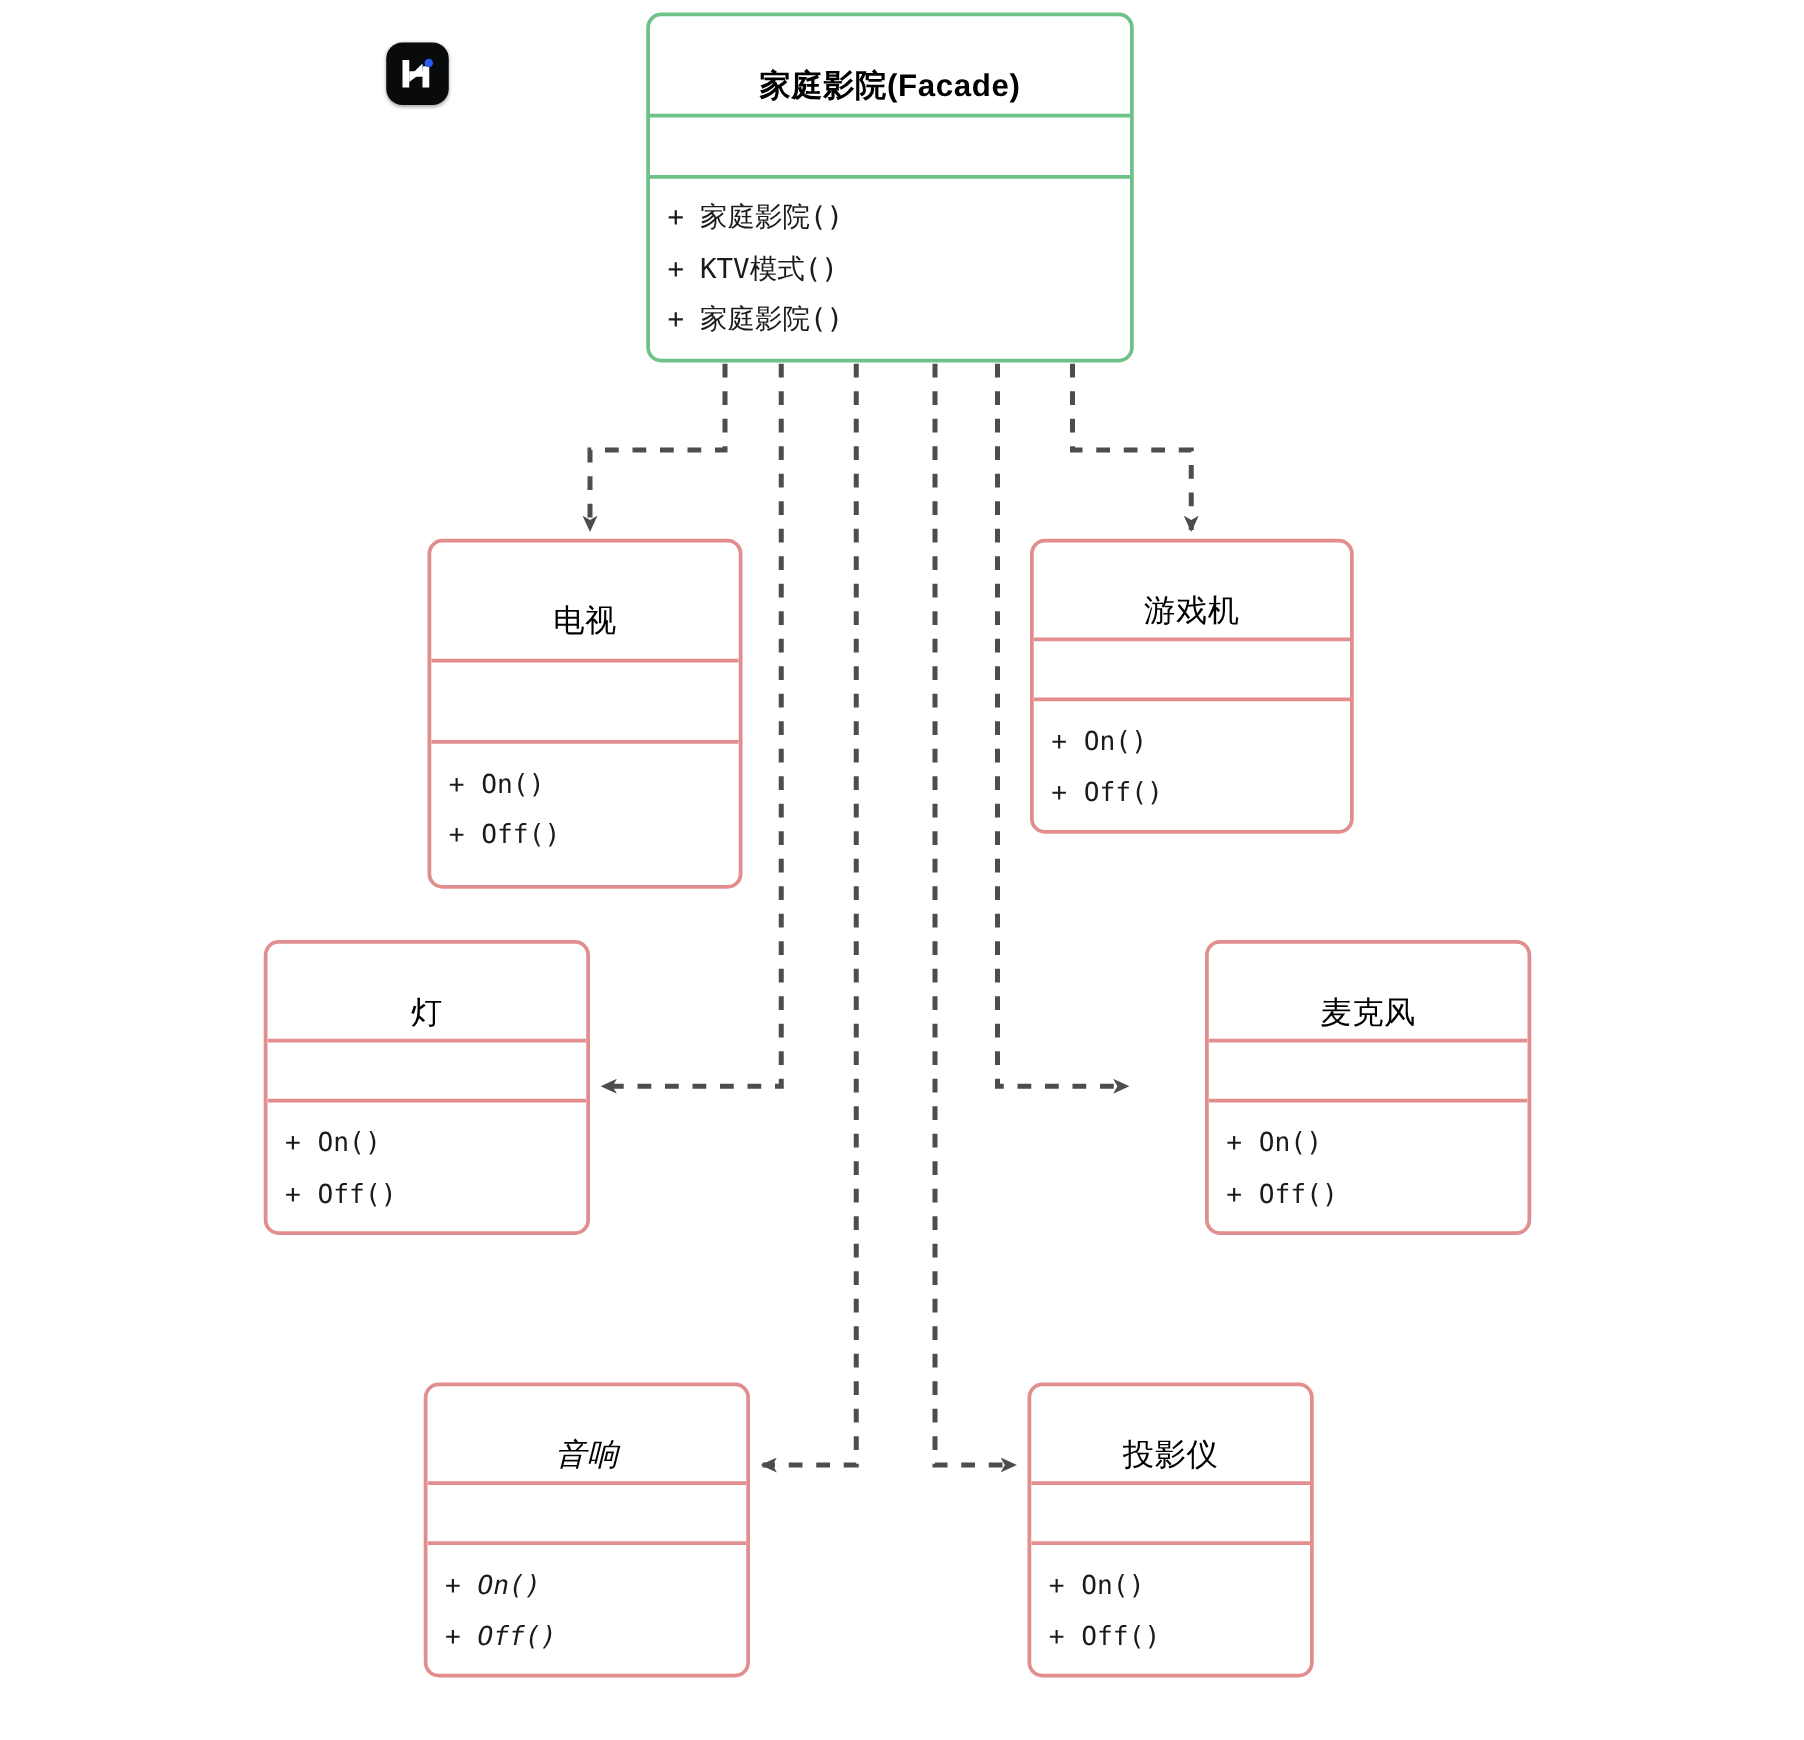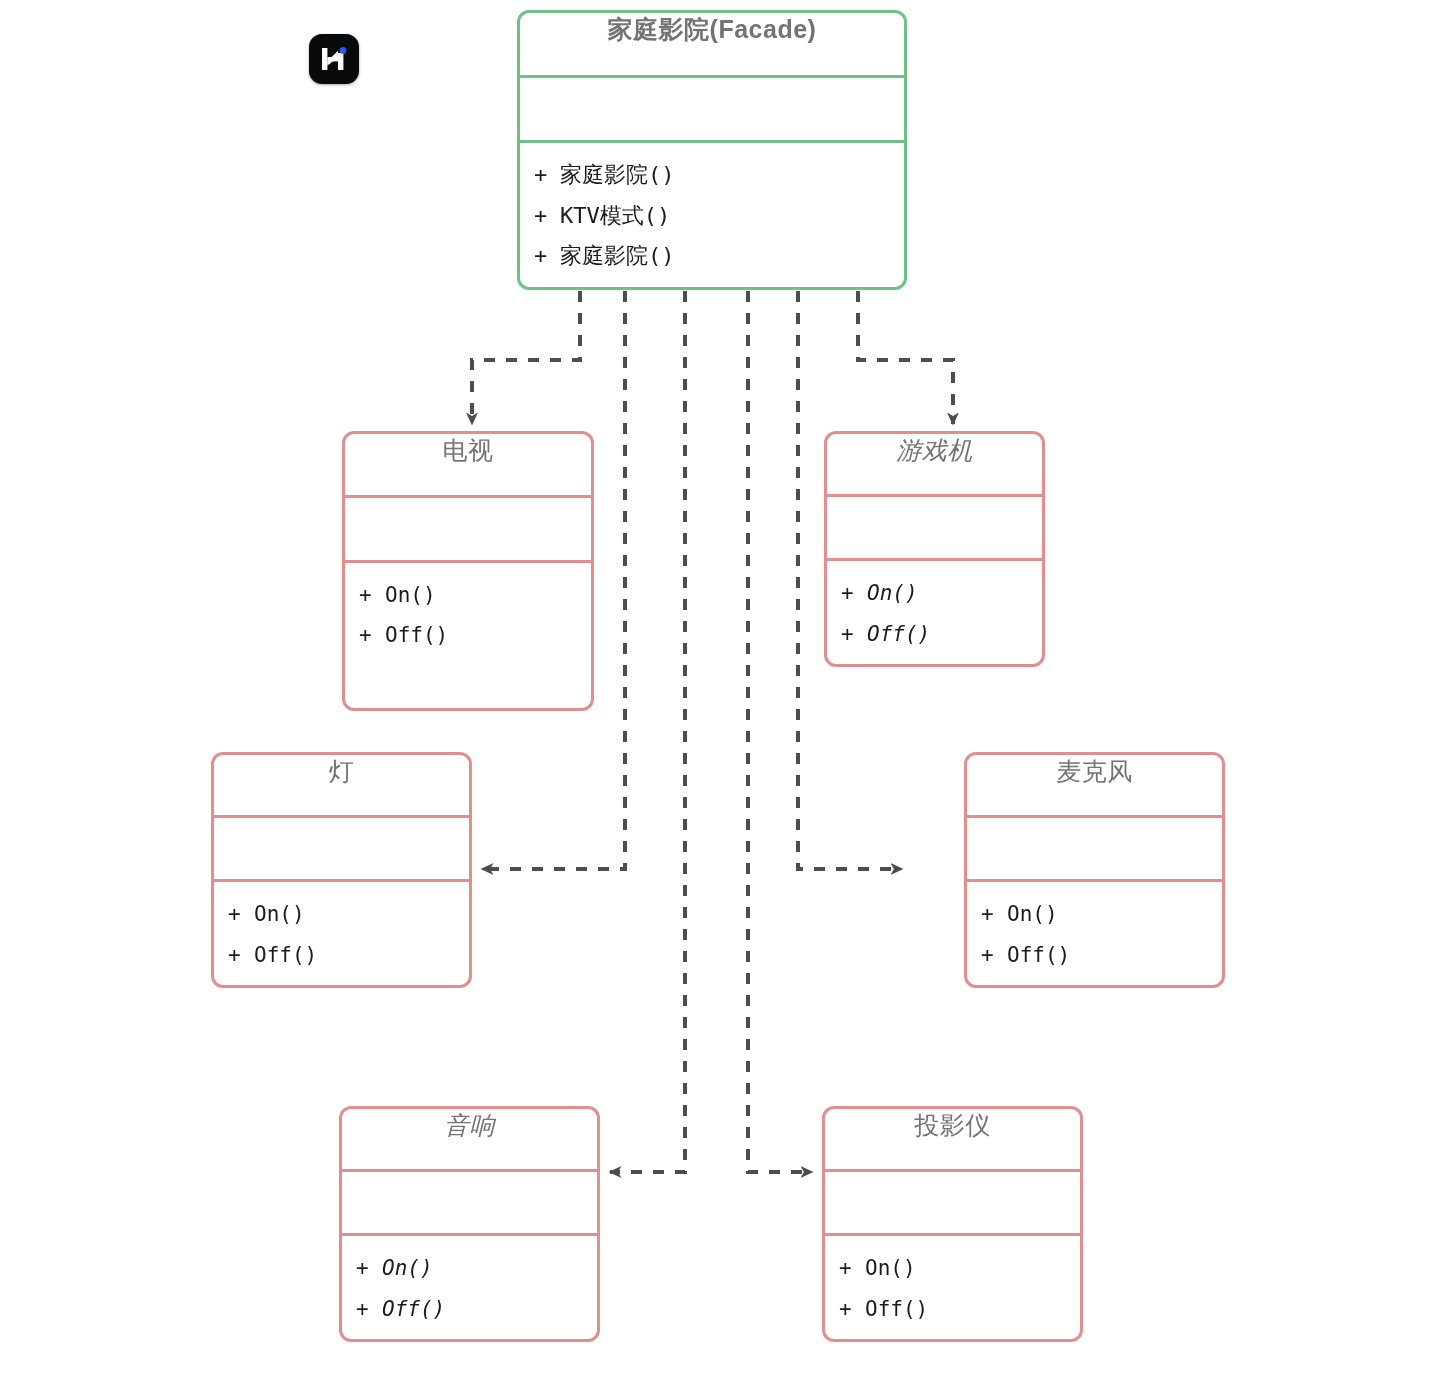--- a/index.html
+++ b/index.html
@@ -53,25 +53,26 @@
   .uml.facade { border-color: #6fc187; }
   .uml .sec {
     box-sizing: border-box;
     position: relative;
   }
   .uml .sec + .sec { border-top: 3px solid #e28e8e; }
   .uml.facade .sec + .sec { border-top: 3px solid #6fc187; }
 
   .sec-name {
     display: flex;
-    align-items: flex-start;
+    align-items: center;
     justify-content: center;
-    color: #737373;
+    color: #000000;
     font-size: 25px;
     letter-spacing: 0.5px;
+    margin-top: 32px;
   }
   .uml.facade .sec-name {
     font-size: 25px;
     font-weight: 700;
   }
   .sec-attrs { }
   .sec-ops {
     padding: 12px 14px 10px 14px;
   }
   .op-row {
@@ -155,21 +156,21 @@
         <span class="op-vis">+</span>
         <span class="op-sig">On()</span>
       </div>
       <div class="op-row">
         <span class="op-vis">+</span>
         <span class="op-sig">Off()</span>
       </div>
     </div>
   </div>
 
-  <div class="uml" style="left:824px; top:431px; width:221px; height:236px;font-style:italic;">
+  <div class="uml" style="left:824px; top:431px; width:259px; height:236px;">
     <div class="sec sec-name" style="height:61px;">
       <span>游戏机</span>
     </div>
     <div class="sec sec-attrs" style="height:65px;"></div>
     <div class="sec sec-ops" style="flex:1;">
       <div class="op-row">
         <span class="op-vis">+</span>
         <span class="op-sig">On()</span>
       </div>
       <div class="op-row">
@@ -223,21 +224,21 @@
         <span class="op-vis">+</span>
         <span class="op-sig">On()</span>
       </div>
       <div class="op-row">
         <span class="op-vis">+</span>
         <span class="op-sig">Off()</span>
       </div>
     </div>
   </div>
 
-  <div class="uml" style="left:822px; top:1106px; width:261px; height:236px;">
+  <div class="uml" style="left:822px; top:1106px; width:229px; height:236px;">
     <div class="sec sec-name" style="height:61px;">
       <span>投影仪</span>
     </div>
     <div class="sec sec-attrs" style="height:65px;"></div>
     <div class="sec sec-ops" style="flex:1;">
       <div class="op-row">
         <span class="op-vis">+</span>
         <span class="op-sig">On()</span>
       </div>
       <div class="op-row">

